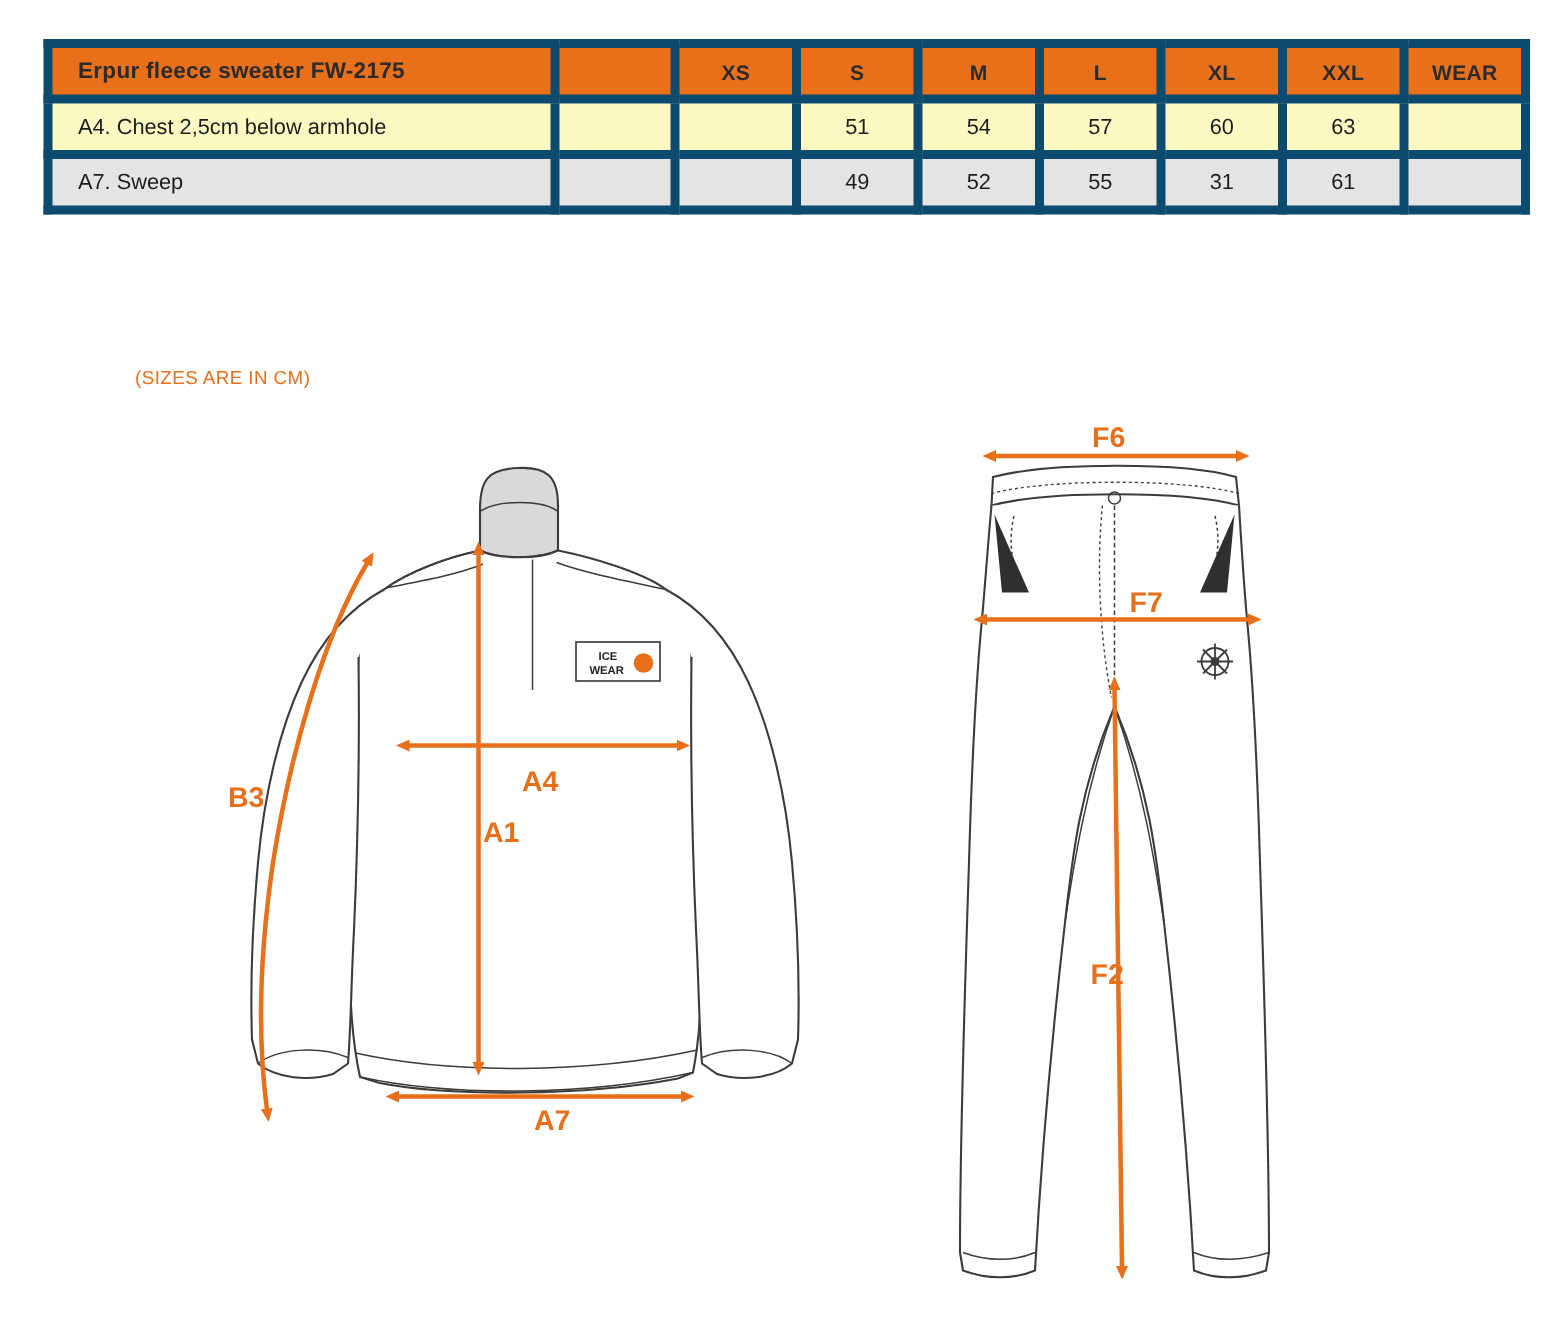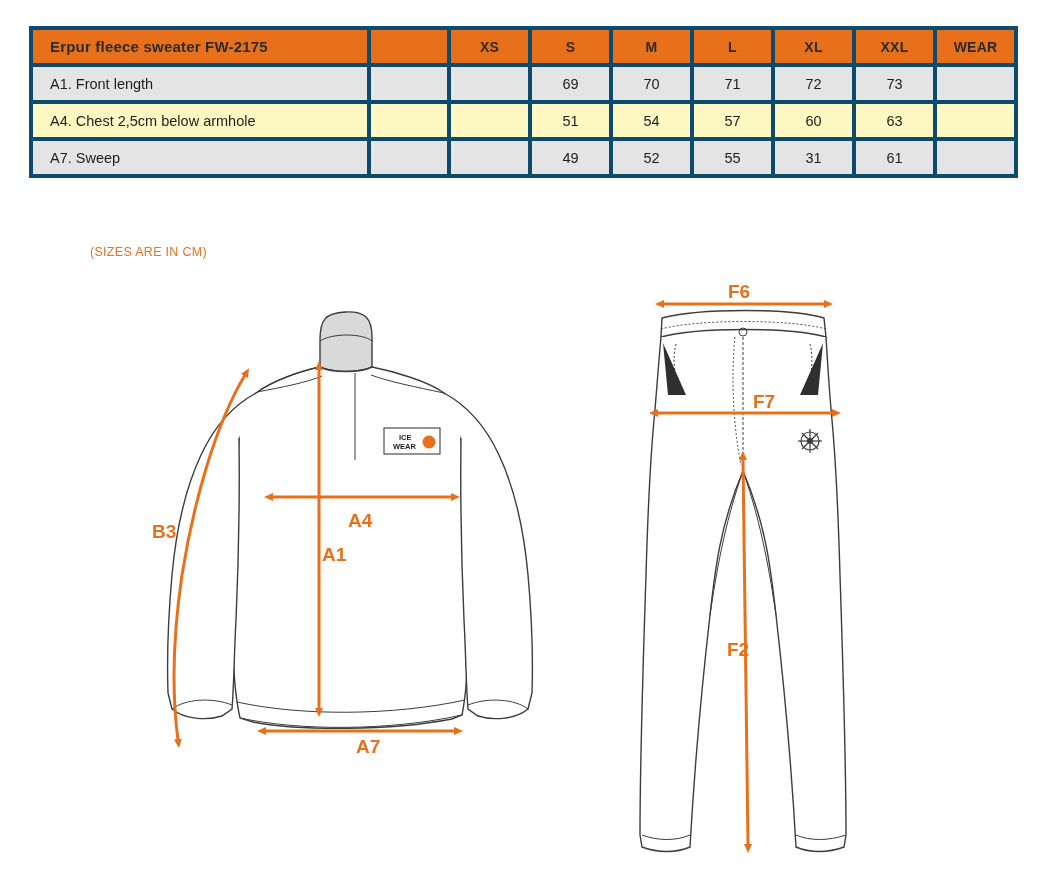--- a/index.html
+++ b/index.html
@@ -24,21 +24,21 @@
     top: 26px;
     width: 982px;
   }
   table.size-table {
     border-collapse: collapse;
     width: 982px;
     table-layout: fixed;
   }
   table.size-table th,
   table.size-table td {
-    border: 4px solid #0c4a6e;
+    border: 6px solid #0c4a6e;
     height: 37px;
     padding: 0 6px;
     font-size: 14px;
     text-align: center;
     vertical-align: middle;
     color: #2b2b2b;
   }
   thead th {
     background: #e8701a;
     color: #ffffff;
@@ -122,31 +122,20 @@
           <th>XS</th>
           <th>S</th>
           <th>M</th>
           <th>L</th>
           <th>XL</th>
           <th>XXL</th>
           <th>WEAR</th>
         </tr>
       </thead>
       <tbody>
-        <tr class="alt">
-          <td class="name-col">A1. Front length</td>
-          <td class="val"></td>
-          <td class="val"></td>
-          <td class="val">69</td>
-          <td class="val">70</td>
-          <td class="val">71</td>
-          <td class="val">72</td>
-          <td class="val">73</td>
-          <td class="val"></td>
-        </tr>
         <tr>
           <td class="name-col">A4. Chest 2,5cm below armhole</td>
           <td class="val"></td>
           <td class="val"></td>
           <td class="val">51</td>
           <td class="val">54</td>
           <td class="val">57</td>
           <td class="val">60</td>
           <td class="val">63</td>
           <td class="val"></td>

